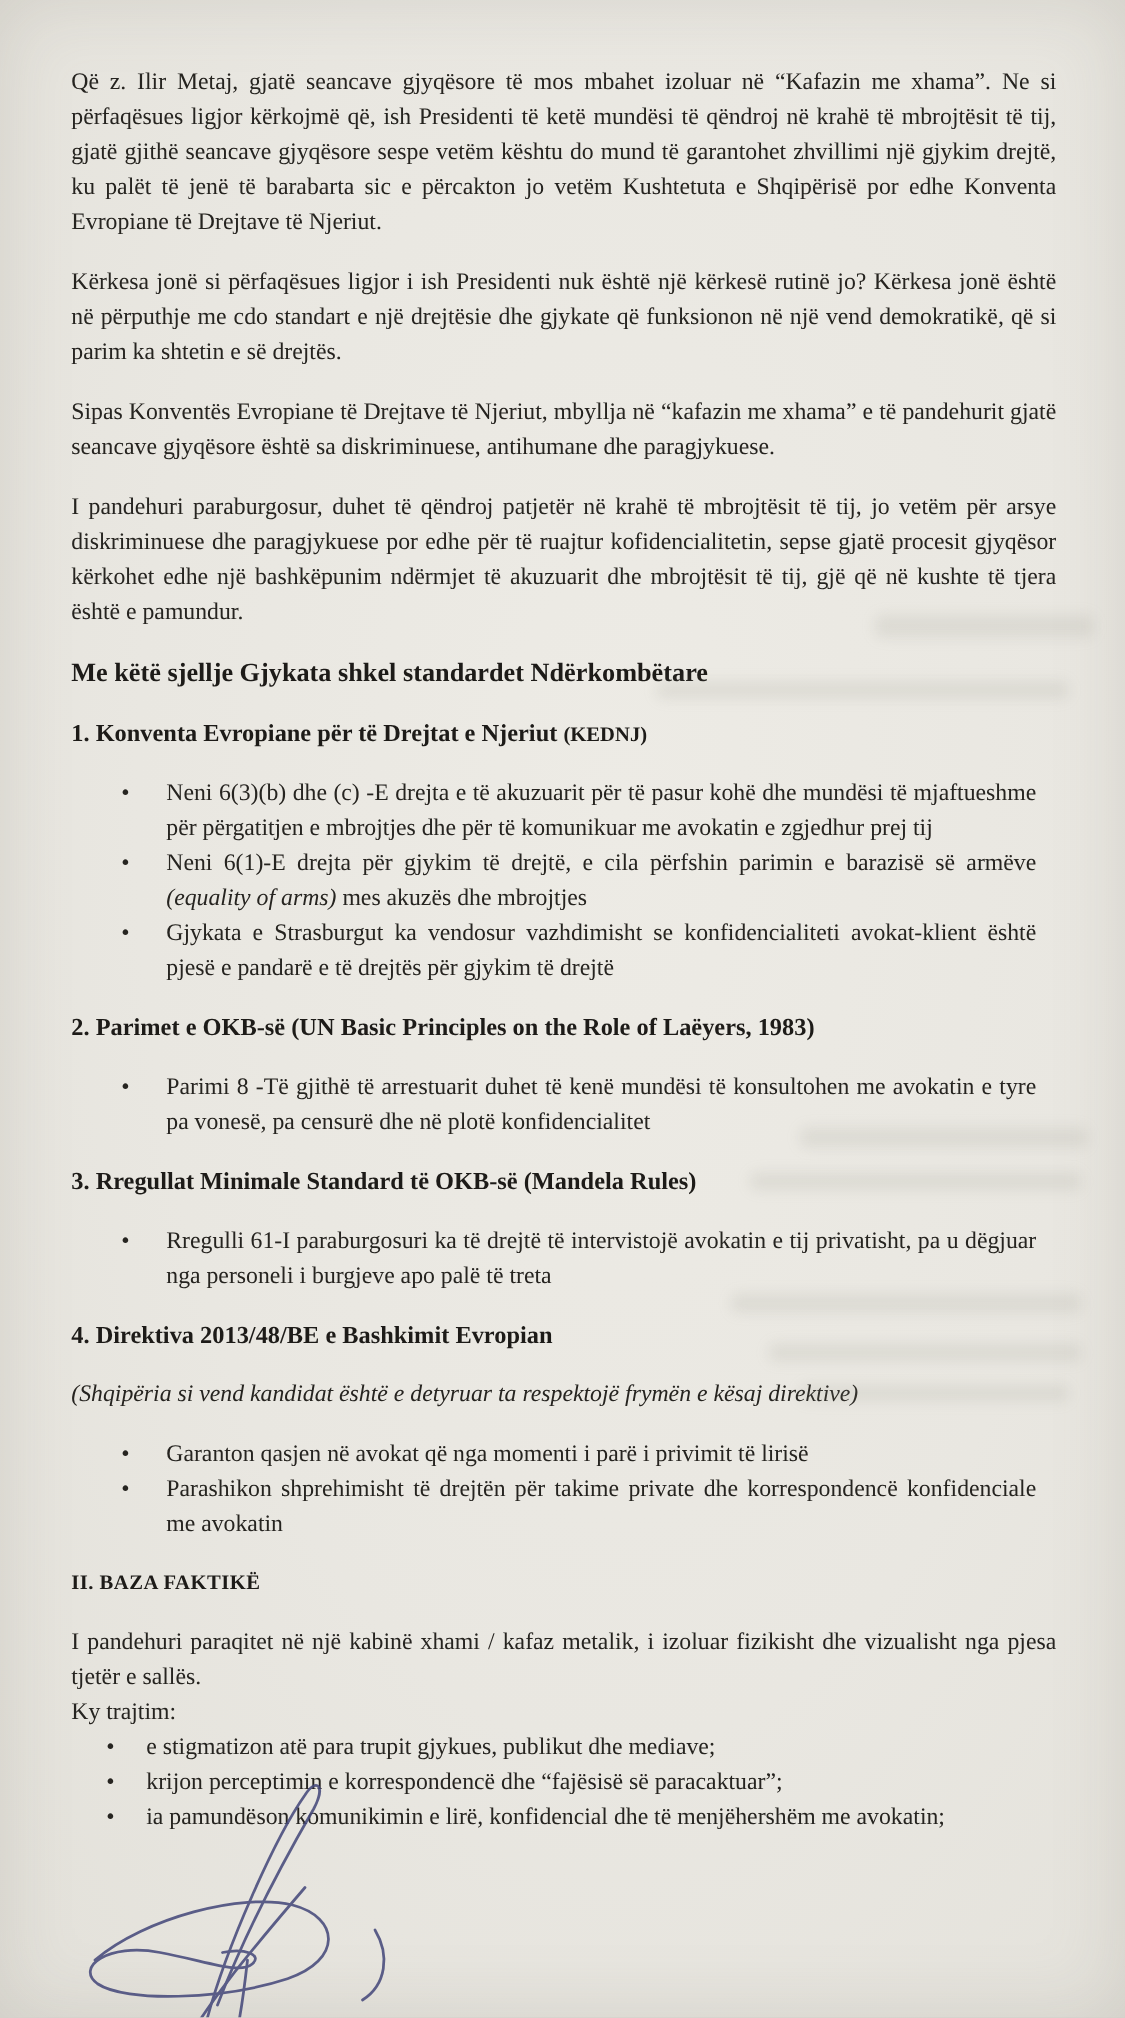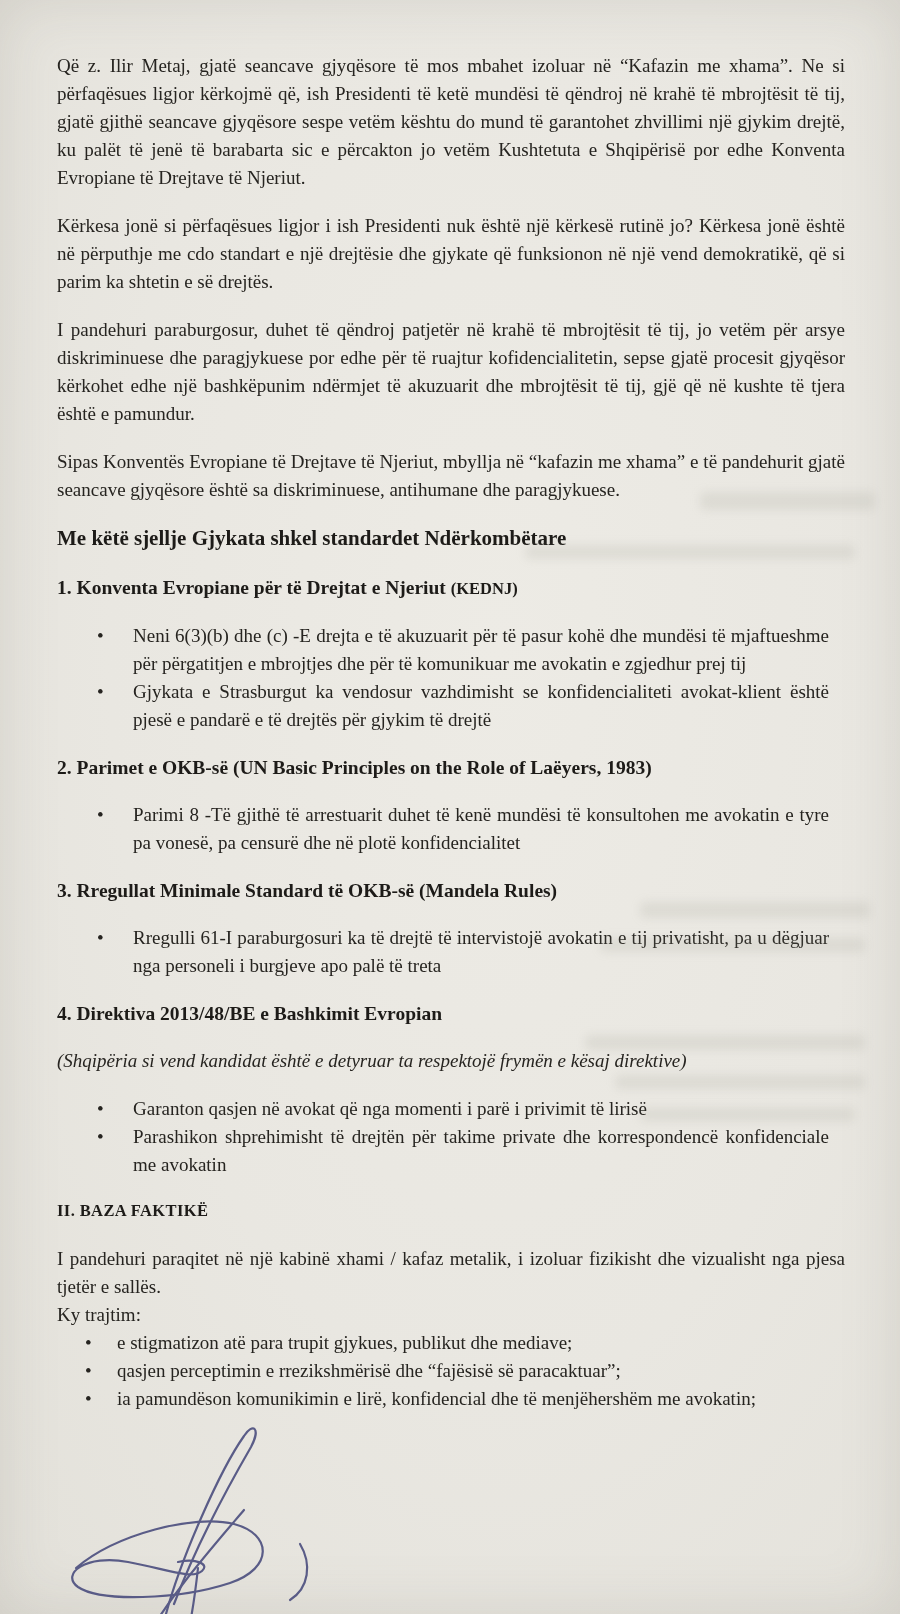--- a/index.html
+++ b/index.html
@@ -95,30 +95,31 @@
 <body>
 
 <div class="page">
 
   <div class="content">
 
     <p class="body">Që z. Ilir Metaj, gjatë seancave gjyqësore të mos mbahet izoluar në “Kafazin me xhama”. Ne si përfaqësues ligjor kërkojmë që, ish Presidenti të ketë mundësi të qëndroj në krahë të mbrojtësit të tij, gjatë gjithë seancave gjyqësore sespe vetëm kështu do mund të garantohet zhvillimi një gjykim drejtë, ku palët të jenë të barabarta sic e përcakton jo vetëm Kushtetuta e Shqipërisë por edhe Konventa Evropiane të Drejtave të Njeriut.</p>
 
     <p class="body">Kërkesa jonë si përfaqësues ligjor i ish Presidenti nuk është një kërkesë rutinë jo? Kërkesa jonë është në përputhje me cdo standart e një drejtësie dhe gjykate që funksionon në një vend demokratikë, që si parim ka shtetin e së drejtës.</p>
 
+    <p class="body">Sipas Konventës Evropiane të Drejtave të Njeriut, mbyllja në “kafazin me xhama” e të pandehurit gjatë seancave gjyqësore është sa diskriminuese, antihumane dhe paragjykuese.</p>
+
     <p class="body">I pandehuri paraburgosur, duhet të qëndroj patjetër në krahë të mbrojtësit të tij, jo vetëm për arsye diskriminuese dhe paragjykuese por edhe për të ruajtur kofidencialitetin, sepse gjatë procesit gjyqësor kërkohet edhe një bashkëpunim ndërmjet të akuzuarit dhe mbrojtësit të tij, gjë që në kushte të tjera është e pamundur.</p>
-
-    <p class="body">Sipas Konventës Evropiane të Drejtave të Njeriut, mbyllja në “kafazin me xhama” e të pandehurit gjatë seancave gjyqësore është sa diskriminuese, antihumane dhe paragjykuese.</p>
 
     <h2 class="main-heading">Me këtë sjellje Gjykata shkel standardet Ndërkombëtare</h2>
 
     <h3 class="sec-title"><span>1. Konventa Evropiane për të Drejtat e Njeriut</span> <span class="paren">(KEDNJ)</span></h3>
 
     <ul class="bullets">
       <li>Neni 6(3)(b) dhe (c) -E drejta e të akuzuarit për të pasur kohë dhe mundësi të mjaftueshme për përgatitjen e mbrojtjes dhe për të komunikuar me avokatin e zgjedhur prej tij</li>
+      <li><span>Neni 6(1)-E drejta për gjykim të drejtë, e cila përfshin parimin e barazisë së armëve </span><em>(equality of arms)</em><span> mes akuzës dhe mbrojtjes</span></li>
       <li>Gjykata e Strasburgut ka vendosur vazhdimisht se konfidencialiteti avokat-klient është pjesë e pandarë e të drejtës për gjykim të drejtë</li>
     </ul>
 
     <h3 class="sec-title">2. Parimet e OKB-së (UN Basic Principles on the Role of Laëyers, 1983)</h3>
 
     <ul class="bullets">
       <li>Parimi 8 -Të gjithë të arrestuarit duhet të kenë mundësi të konsultohen me avokatin e tyre pa vonesë, pa censurë dhe në plotë konfidencialitet</li>
     </ul>
 
     <h3 class="sec-title">3. Rregullat Minimale Standard të OKB-së (Mandela Rules)</h3>
@@ -136,21 +137,21 @@
       <li>Parashikon shprehimisht të drejtën për takime private dhe korrespondencë konfidenciale me avokatin</li>
     </ul>
 
     <h4 class="subsec-header">II. BAZA FAKTIKË</h4>
 
     <p class="facts-para">I pandehuri paraqitet në një kabinë xhami / kafaz metalik, i izoluar fizikisht dhe vizualisht nga pjesa tjetër e sallës.</p>
     <p class="facts-lead">Ky trajtim:</p>
 
     <ul class="bullets tight">
       <li>e stigmatizon atë para trupit gjykues, publikut dhe mediave;</li>
-      <li>qasjen perceptimin e rrezikshmërisë dhe “fajësisë së paracaktuar”;</li>
+      <li>krijon perceptimin e korrespondencë dhe “fajësisë së paracaktuar”;</li>
       <li>ia pamundëson komunikimin e lirë, konfidencial dhe të menjëhershëm me avokatin;</li>
     </ul>
 
   </div>
 
   <div class="bleed b1"></div>
   <div class="bleed b2"></div>
   <div class="bleed b3"></div>
   <div class="bleed b4"></div>
   <div class="bleed b5"></div>

